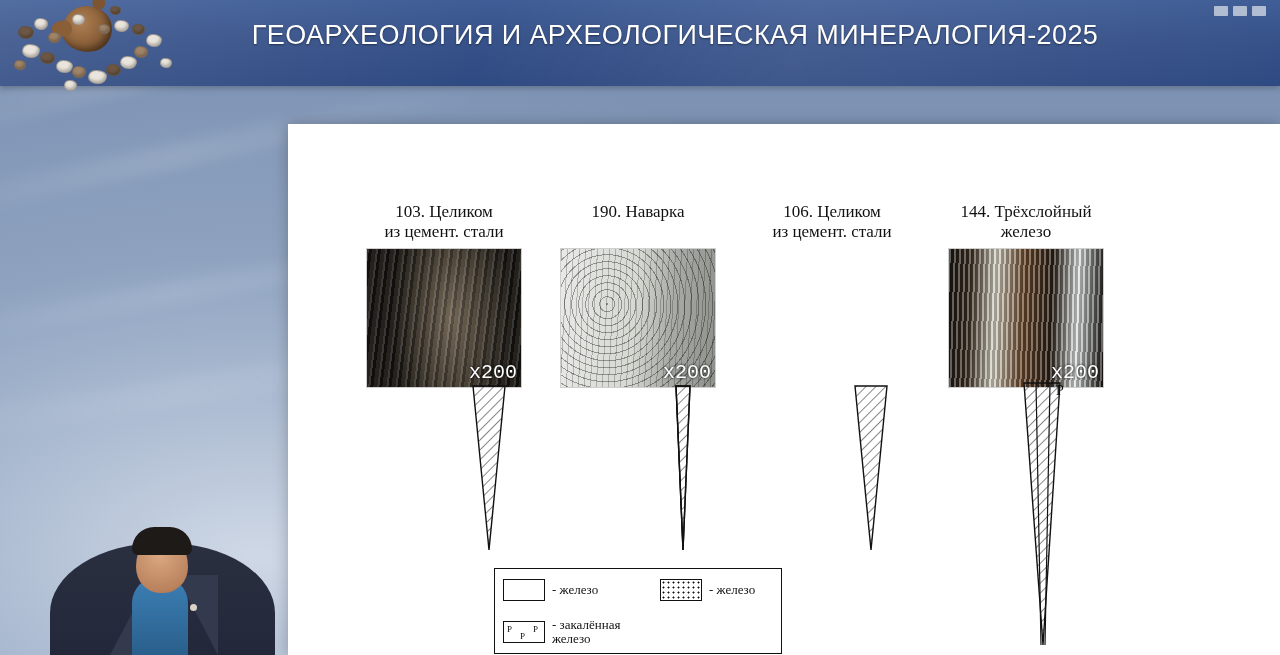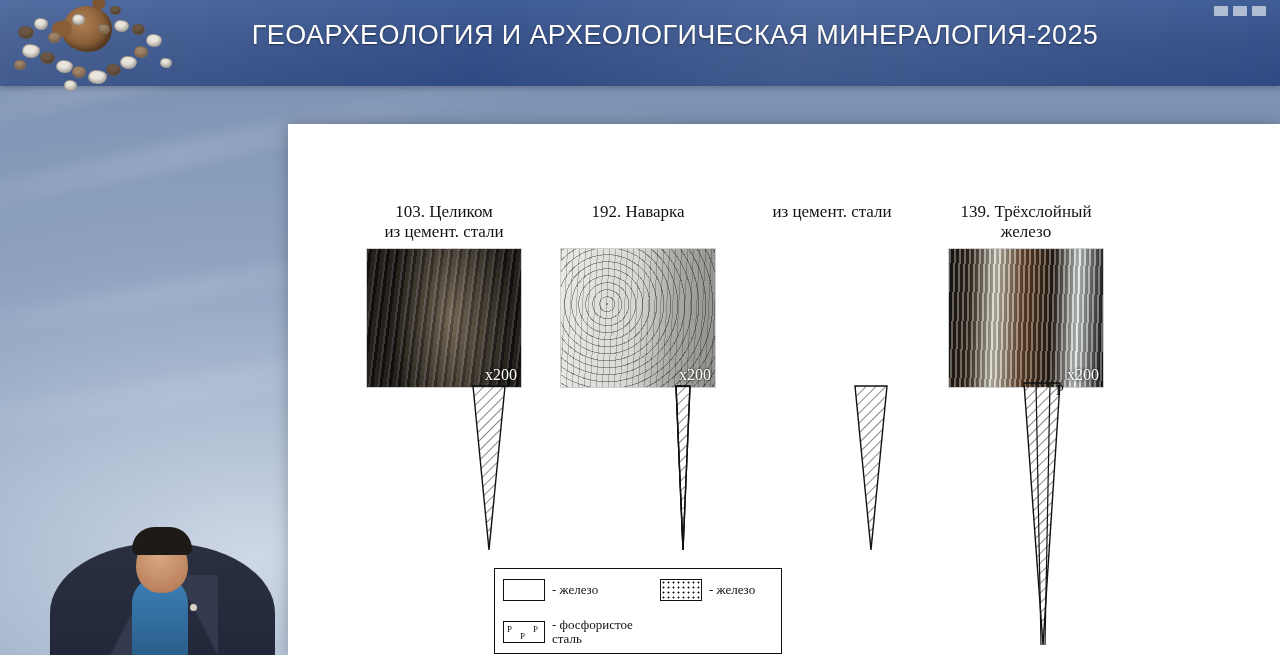--- a/index.html
+++ b/index.html
@@ -107,21 +107,21 @@
     font-family: "Liberation Serif", serif;
     font-size: 17px; color: #111; text-align: center; line-height: 1.18;
     height: 42px;
   }
   .micro {
     position: relative; width: 156px; height: 140px; margin: 4px auto 0;
     overflow: hidden; border: 1px solid #cfcfcf;
   }
   .mag {
     position: absolute; right: 4px; bottom: 3px;
-    color: #fff; font-family: Liberation Serif, serif; font-size: 16px;
+    color: #fff; font-family: Liberation Mono, monospace; font-size: 20px;
     text-shadow: 0 0 3px #000;
   }
   .mag.dark { color: #fff; }
 
   
   .tex103 {
     background:
       repeating-linear-gradient(97deg, rgba(255,255,255,.16) 0 2px, rgba(0,0,0,.18) 2px 5px, rgba(160,140,110,.12) 5px 9px),
       radial-gradient(ellipse 60px 140px at 55% 50%, #6d6152 0%, #3b352c 55%, #141210 100%),
       #1a1714;
@@ -270,37 +270,38 @@
         <div>103. Целиком</div>
         <div>из цемент. стали</div>
       </div>
       <div class="micro tex103">
         <div class="mag dark">x200</div>
       </div>
     </div>
 
     <div class="specimen" style="left:262px;">
       <div class="spec-caption">
-        <div>192. Наварка</div>
+        <div>190. Наварка</div>
         <div></div>
       </div>
       <div class="micro tex104">
         <div class="mag">x200</div>
       </div>
     </div>
 
     <div class="specimen" style="left:456px;">
       <div class="spec-caption">
+        <div>106. Целиком</div>
         <div>из цемент. стали</div>
       </div>
     </div>
 
     <div class="specimen" style="left:650px;">
       <div class="spec-caption">
-        <div>139. Трёхслойный</div>
+        <div>144. Трёхслойный</div>
         <div>железо</div>
       </div>
       <div class="micro tex107">
         <div class="mag dark">x200</div>
       </div>
     </div>
 
     <div class="blade" style="left:178px; top:260px;">
       <svg width="46" height="168" viewBox="0 0 46 168">
         <defs>
@@ -356,21 +357,21 @@
           <div class="lbl">- железо</div>
         </div>
       </div>
       <div class="legend-row">
         <div class="legend-cell">
           <div class="swatch sw-phos">
             <span style="left:3px; top:2px;">Р</span>
             <span style="left:16px; top:9px;">Р</span>
             <span style="left:29px; top:2px;">Р</span>
           </div>
-          <div class="lbl">- фосфористое сталь</div>
+          <div class="lbl">- закалённая железо</div>
         </div>
       </div>
     </div>
 
   </div>
 
   <div id="presenter">
     <div class="p-body"></div>
     <div class="p-lapelL"></div>
     <div class="p-lapelR"></div>

